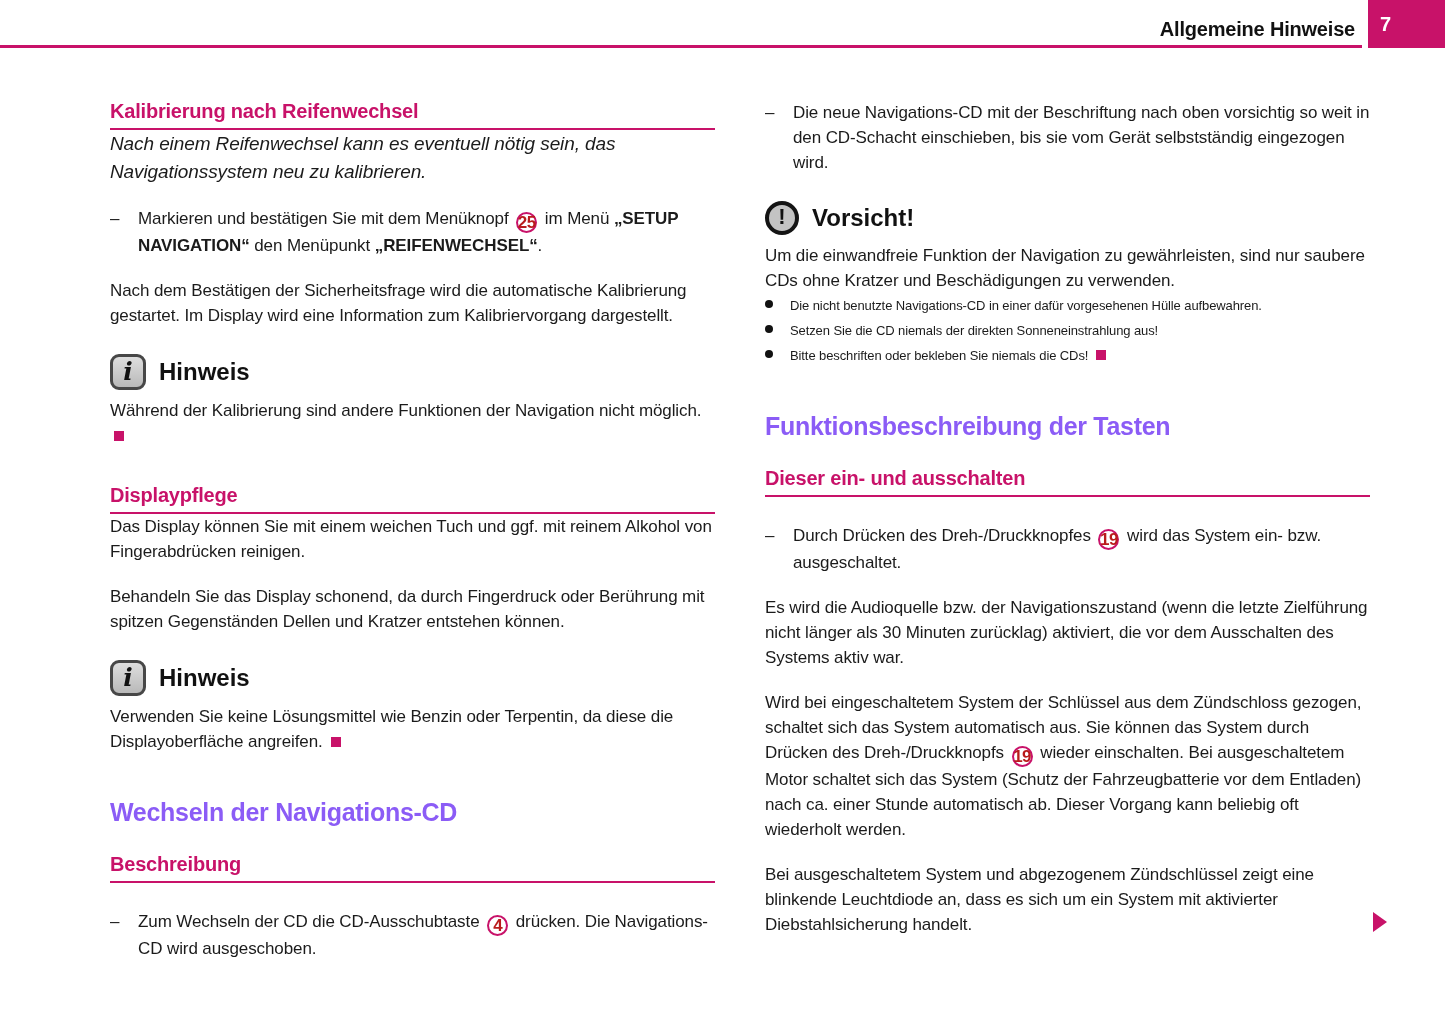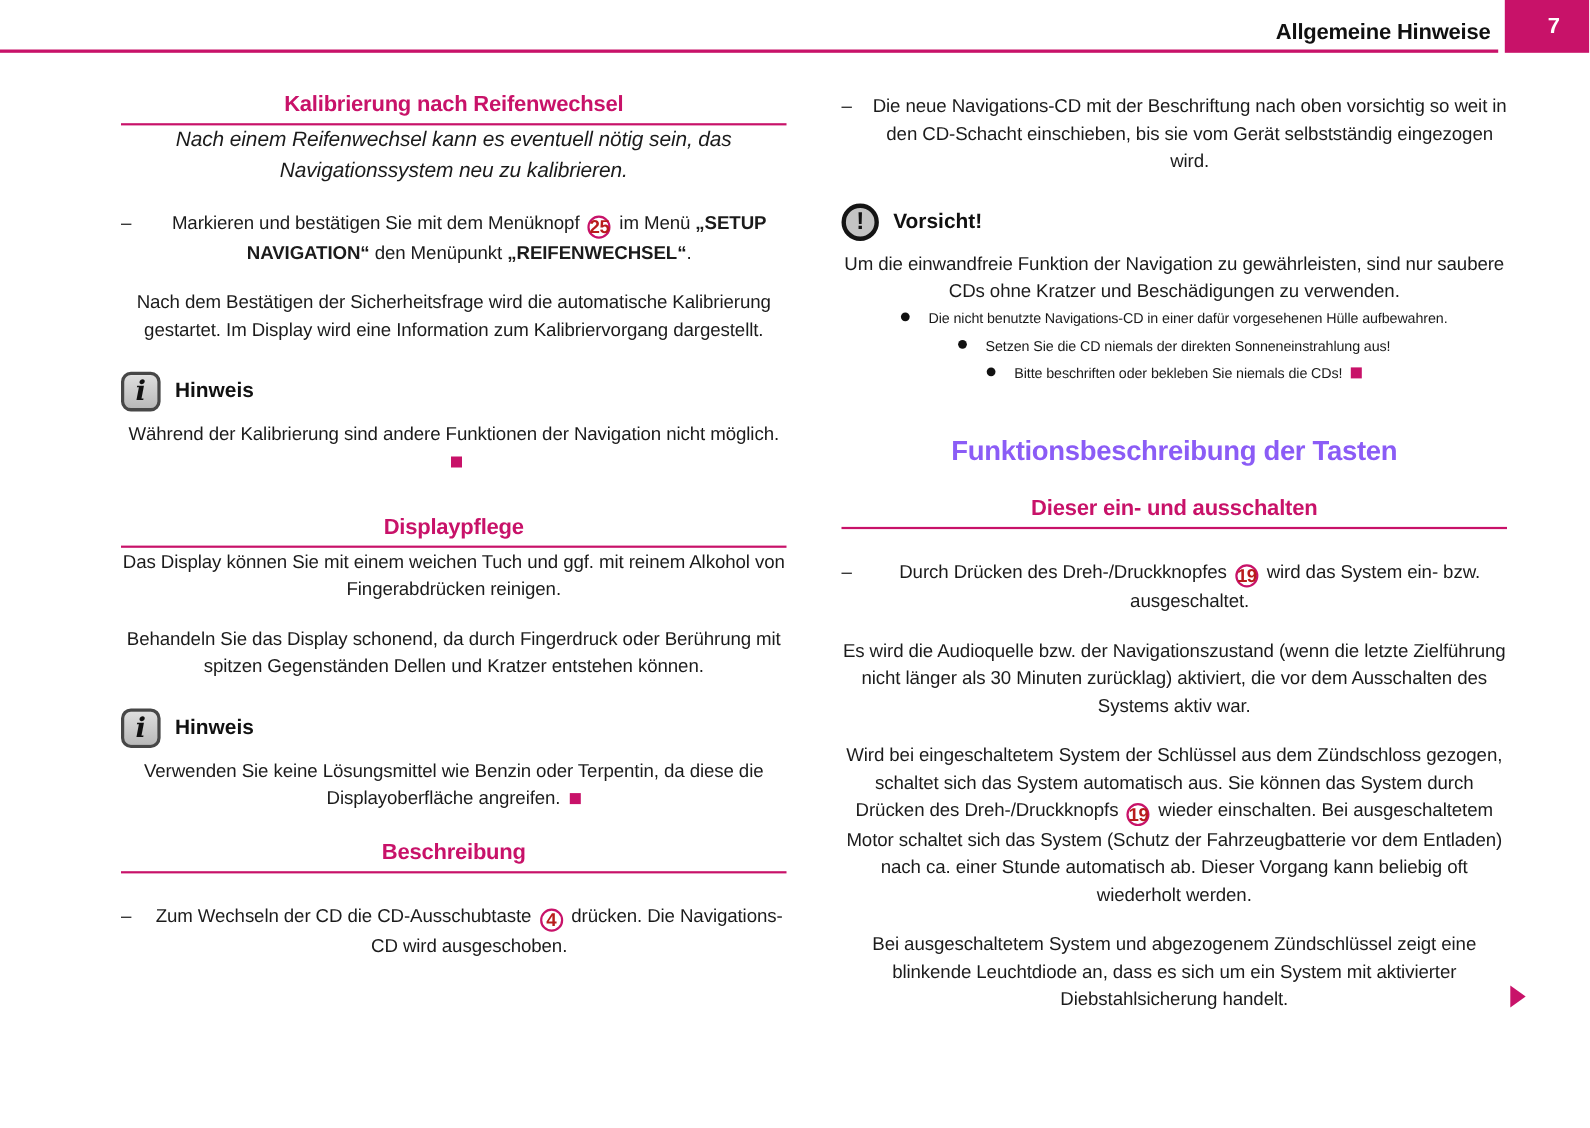--- a/index.html
+++ b/index.html
@@ -3,21 +3,20 @@
 <meta charset="utf-8">
 <style>
   html,body{margin:0;padding:0;background:#ffffff;}
   .page{
     position:relative;
     width:1445px;height:1025px;
     background:#ffffff;
     font-family:"Liberation Sans",sans-serif;
     color:#1b1b1b;
     overflow:hidden;
-    text-align:center;
   }
   
   .hdr{position:relative;height:48px;}
   .hdr-title{
     position:absolute;right:90px;bottom:7px;
     font-size:20px;font-weight:bold;color:#111;
     letter-spacing:-0.2px;white-space:nowrap;
   }
   .hdr-rule{
     position:absolute;left:0;right:83px;bottom:0;height:3px;
@@ -25,21 +24,21 @@
   }
   .hdr-badge{
     position:absolute;right:0;top:0;width:77px;height:48px;
     background:#c81269;color:#fff;
     font-size:20px;font-weight:bold;line-height:48px;
     padding-left:12px;box-sizing:border-box;
   }
   
   .cols{
     display:flex;gap:50px;
-    padding:36px 75px 0 110px;
+    padding:52px 75px 0 110px;
   }
   .col{width:605px;flex:0 0 605px;}
   .col > *:first-child{margin-top:0;}
   
   p{margin:0;}
   .sec-heading{
     margin:0;color:#c81269;
     font-size:20px;font-weight:bold;letter-spacing:-0.2px;
     padding-bottom:5px;border-bottom:2px solid #c81269;
   }
@@ -59,21 +58,21 @@
   .bullet-dot{
     display:inline-block;width:8px;height:8px;border-radius:50%;
     background:#111;margin-right:17px;vertical-align:2px;
   }
   
   .mt-s{margin-top:0;}  .mt-m{margin-top:20px;}
   .mt-l{margin-top:26px;}  .mt-xl{margin-top:36px;}
   .mt-xxl{margin-top:44px;}
   
   .note-head{display:flex;align-items:center;gap:13px;}
-  .note-label{font-size:19px;font-weight:bold;color:#111;}
+  .note-label{font-size:24px;font-weight:bold;color:#111;}
   .info-icon{
     width:36px;height:36px;box-sizing:border-box;flex:0 0 36px;
     border:3px solid #474747;border-radius:9px;
     background:linear-gradient(180deg,#dedede 0%,#b9b9b9 100%);
     display:flex;align-items:center;justify-content:center;
   }
   .info-icon span{
     font-family:"DejaVu Serif",serif;
     font-style:italic;font-weight:bold;font-size:25px;color:#111;
     transform:translateY(-1px);
@@ -155,20 +154,21 @@
       <div class="mt-l">
         <div class="note-head">
           <span class="info-icon">
               <span>i</span>
             </span>
           <span class="note-label">Hinweis</span>
         </div>
         <p class="note-text">Verwenden Sie keine Lösungsmittel wie Benzin oder Terpentin, da diese die Displayoberfläche angreifen. <span class="end-square"></span></p>
       </div>
 
+      <h1 class="big-heading mt-xxl">Wechseln der Navigations-CD</h1>
 
       <h2 class="sec-heading mt-l">Beschreibung</h2>
 
       <div class="dash-item mt-l">
         <span class="dash">–</span>
         <p class="dash-text">Zum Wechseln der CD die CD-Ausschubtaste <span class="circled">4</span> drücken. Die Navigations-CD wird ausgeschoben.</p>
       </div>
 
     </section>
 

